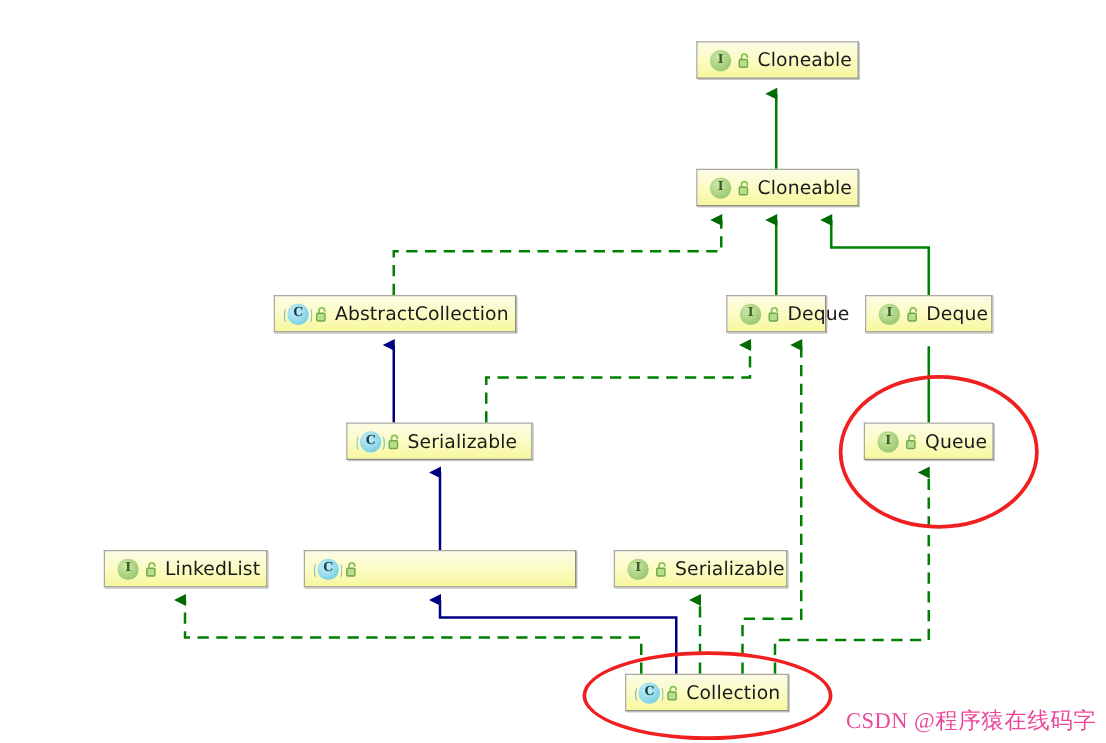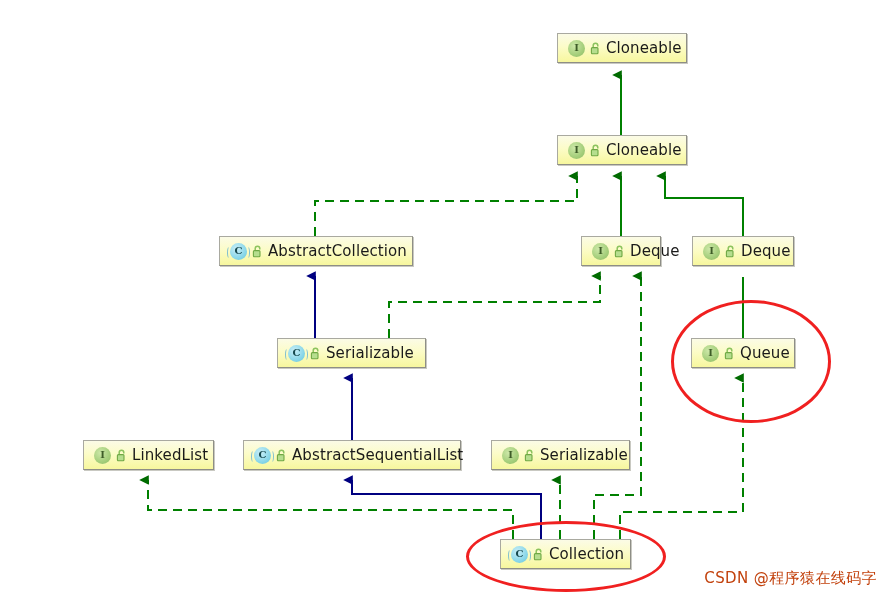--- a/index.html
+++ b/index.html
@@ -94,25 +94,26 @@
     border: 3.5px solid #f02020;
     border-radius: 50%;
     box-sizing: border-box;
     z-index: 2;
     background: transparent;
   }
   .watermark {
     position: absolute;
     right: 8px;
     bottom: 6px;
-    font-size: 15px;
-    color: #c2410c;
+    font-size: 18px;
+    color: #ec4899;
     letter-spacing: 0.4px;
     z-index: 9;
     white-space: nowrap;
+    font-family: Liberation Serif, serif;
   }
 </style>
 </head>
 <body>
 
 <div id="canvas">
 
   <svg id="edges" viewBox="0 0 885 594" xmlns="http://www.w3.org/2000/svg">
     <defs>
       <marker id="ah-green" markerWidth="11" markerHeight="11" refX="5.2" refY="9.4" orient="auto" markerUnits="userSpaceOnUse">
@@ -268,21 +269,20 @@
   </div>
 
   <div class="node" style="left:243px; top:440px; width:218px;">
     <span class="type-icon-wrap cls">
       <span class="type-icon cls">C</span>
     </span>
     <svg class="lock-icon" viewBox="0 0 11 13">
       <path d="M3.2,5.4 V3.6 A2.3,2.3 0 0 1 7.8,3.6 V4.4" fill="none" stroke="#8cc35e" stroke-width="1.5"></path>
       <rect x="1.4" y="5.6" width="6.6" height="6.2" rx="1" fill="#b6de8e" stroke="#6fa844" stroke-width="1.1"></rect>
     </svg>
-    <span class="node-label">AbstractSequentialList</span>
   </div>
 
   <div class="node" style="left:491px; top:440px; width:139px;">
     <span class="type-icon-wrap iface">
       <span class="type-icon iface">I</span>
     </span>
     <svg class="lock-icon" viewBox="0 0 11 13">
       <path d="M3.2,5.4 V3.6 A2.3,2.3 0 0 1 7.8,3.6 V4.4" fill="none" stroke="#8cc35e" stroke-width="1.5"></path>
       <rect x="1.4" y="5.6" width="6.6" height="6.2" rx="1" fill="#b6de8e" stroke="#6fa844" stroke-width="1.1"></rect>
     </svg>

